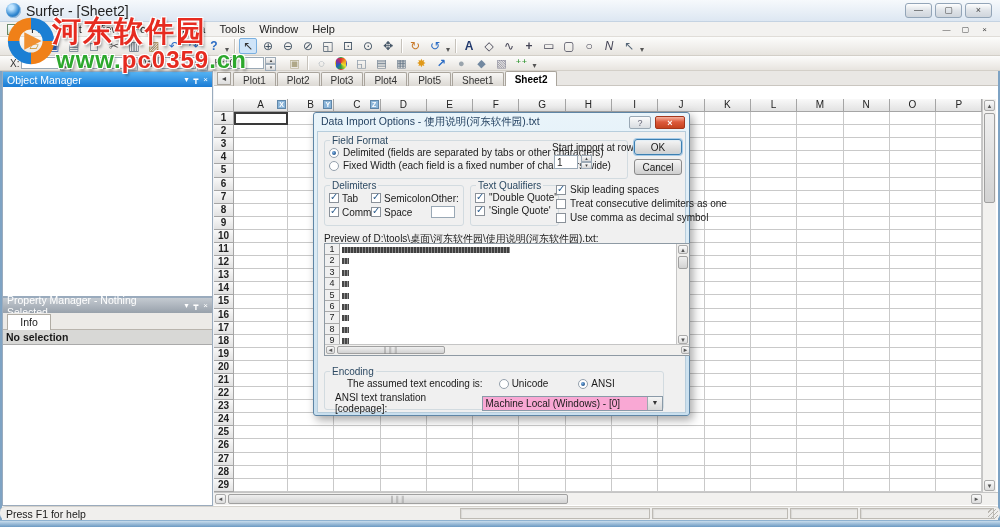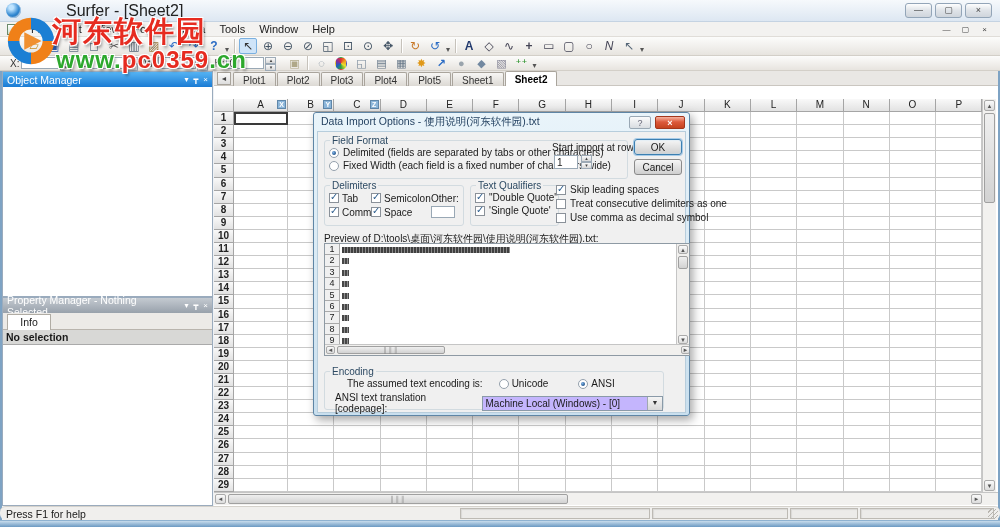--- a/index.html
+++ b/index.html
@@ -3,21 +3,21 @@
 <meta charset="utf-8">
 <style>
   * { margin:0; padding:0; box-sizing:border-box; }
   html,body { width:1000px; height:527px; }
   body { font-family:"Liberation Sans","DejaVu Sans",sans-serif; font-size:11px; color:#1a1a1a; background:#e9eef5; overflow:hidden; }
   #app { position:relative; width:1000px; height:527px; background:#eef1f5; box-shadow:inset 0 0 0 2px #7ea3c4; overflow:hidden; }
 
   
   #titlebar { position:absolute; left:0; top:0; width:1000px; height:22px; background:linear-gradient(#f6f9fc,#dde7f2); border-bottom:1px solid #c5d3e2; display:flex; align-items:center; padding-left:6px; }
   .app-icon { width:15px; height:15px; border-radius:50%; background:radial-gradient(circle at 35% 30%, #bfe4ff 15%, #2f86d0 55%, #0b4f94); margin-right:5px; box-shadow:inset -1px -1px 1px rgba(255,255,255,.6); }
-  #win-title { font-size:16px; color:#222;margin-left:40px; }
+  #win-title { font-size:14px; color:#222; }
   .win-btns { position:absolute; right:8px; top:3px; display:flex; gap:3px; }
   .wbtn { width:27px; height:15px; border:1px solid #93a5b8; border-radius:3px; background:linear-gradient(#fefefe,#dfe3e8 50%,#cfd5dc); font-size:9px; line-height:13px; text-align:center; color:#444; }
   #menubar { position:absolute; left:0; top:22px; width:1000px; height:15px; background:#f3f2f0; border-bottom:1px solid #e0ddd8; display:flex; align-items:center; padding-left:24px; }
   .mi { padding:1px 7px; font-size:11px; color:#222; }
   .mdi-icon { position:absolute; left:7px; top:2px; width:11px; height:11px; background:linear-gradient(#fff,#cfe0cf); border:1px solid #6a8a6a; }
   .mdi-btns { position:absolute; right:8px; top:1px; display:flex; gap:4px; }
   .mdibtn { width:15px; height:12px; font-size:8px; line-height:11px; text-align:center; color:#444; border:1px solid transparent; }
 
   
   .toolbar { position:absolute; left:0; width:1000px; background:linear-gradient(#fcfcfb,#e7e4df); border-bottom:1px solid #d3cfc8; display:flex; align-items:center; padding-left:4px; }
@@ -117,21 +117,21 @@
   .pvr { display:flex; height:11.4px; }
   .pvnum { width:15px; background:#f0f0f0; border-right:1px solid #aaa; border-bottom:1px solid #aaa; font-size:9px; text-align:center; line-height:11px; flex:0 0 auto; }
   .pvbar { margin:3px 0 0 2px; height:6px; width:168px; background:repeating-linear-gradient(90deg,#3f3f3f 0 2px,#8a8a8a 2px 3px); }
   .pvdot { margin:3px 0 0 2px; height:6px; width:7px; background:repeating-linear-gradient(90deg,#474747 0 2px,#909090 2px 3px); }
   #pv-vscroll { position:absolute; right:0; top:0; width:13px; height:101px; background:#f1f0ee; border-left:1px solid #c5c5c5; }
   #pv-hscroll { position:absolute; left:0; bottom:0; width:366px; height:11px; background:#f1f0ee; border-top:1px solid #c5c5c5; }
 
   #fs-enc { left:6px; top:234px; width:340px; height:44px; }
   #enc-line1 { display:flex; gap:16px; margin:1px 0 3px 22px; }
   #enc-line2 { display:flex; align-items:center; gap:4px; margin-left:10px; }
-  #codepage { position:relative; width:186px; height:15px; background:#c4b5fd; border:1px solid #8a9aa8; line-height:14px; padding-left:3px; }
+  #codepage { position:relative; width:186px; height:15px; background:#f9a8d4; border:1px solid #8a9aa8; line-height:14px; padding-left:3px; }
   #codepage .arrow { position:absolute; right:0; top:0; width:15px; height:13px; background:linear-gradient(#f4f4f4,#d8d8d8); border-left:1px solid #a0a8b0; font-size:7px; text-align:center; line-height:12px; color:#333; }
 
   
   #watermark { position:absolute; left:4px; top:8px; z-index:100; pointer-events:none; }
   #wm-logo { position:absolute; left:0; top:6px; }
   #wm-line1 { position:absolute; left:48px; top:4px; font-size:29px; font-weight:bold; color:#e62b20; letter-spacing:2px; white-space:nowrap;
     text-shadow:-1px -1px 0 #fff,1px -1px 0 #fff,-1px 1px 0 #fff,1px 1px 0 #fff,2px 3px 3px rgba(0,0,0,.35); }
   #wm-line2 { position:absolute; left:52px; top:38px; font-size:24px; font-weight:bold; letter-spacing:1px; white-space:nowrap;
     text-shadow:-1px -1px 0 #fff,1px -1px 0 #fff,-1px 1px 0 #fff,1px 1px 0 #fff,2px 3px 3px rgba(0,0,0,.35); }
   .wm-green { color:#2da82d; } .wm-red { color:#e62b20; }

